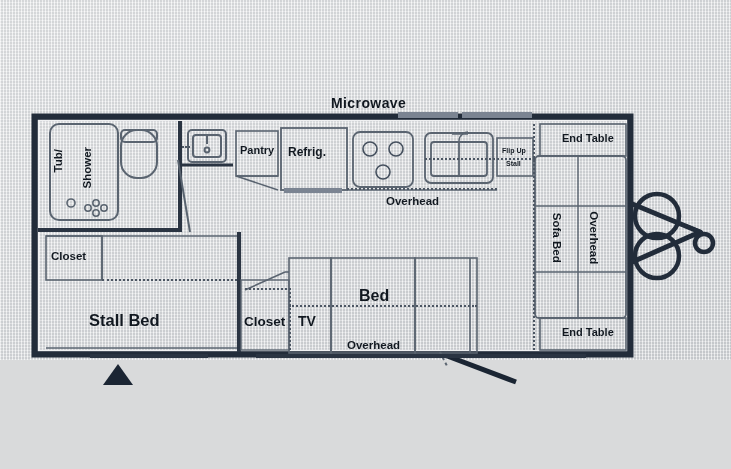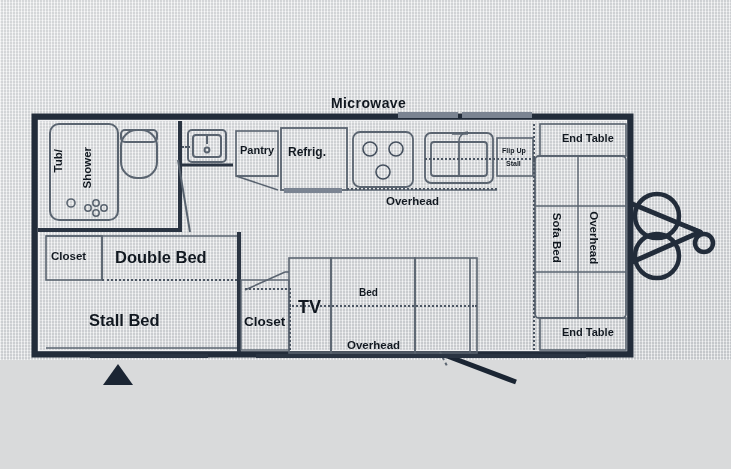--- a/index.html
+++ b/index.html
@@ -174,25 +174,24 @@
   <div class="lbl" style="left:506px;top:160px;font-size:7px;">Stall</div>
 
   <div class="lbl" style="left:562px;top:133px;font-size:11px;">End Table</div>
   <div class="lbl" style="left:562px;top:327px;font-size:11px;">End Table</div>
 
   <div class="lbl vert" style="left:531px;top:232px;font-size:11.5px;transform:rotate(90deg);">Sofa Bed</div>
   <div class="lbl vert" style="left:567px;top:232px;font-size:11.5px;transform:rotate(90deg);">Overhead</div>
 
   <div class="lbl" style="left:51px;top:251px;font-size:11.5px;">Closet</div>
 
-  <div class="lbl" style="left:115px;top:249px;font-size:16.5px;">Double Bed</div>
 
   <div class="lbl" style="left:89px;top:312px;font-size:16.5px;">Stall Bed</div>
 
   <div class="lbl" style="left:244px;top:315px;font-size:13.5px;">Closet</div>
 
-  <div class="lbl" style="left:298px;top:298px;font-size:18px;">TV</div>
+  <div class="lbl" style="left:298px;top:314px;font-size:14px;">TV</div>
 
-  <div class="lbl" style="left:359px;top:288px;font-size:10px;">Bed</div>
+  <div class="lbl" style="left:359px;top:288px;font-size:16px;">Bed</div>
 
   <div class="lbl" style="left:347px;top:340px;font-size:11.5px;">Overhead</div>
 
 </div>
 
 </body></html>

